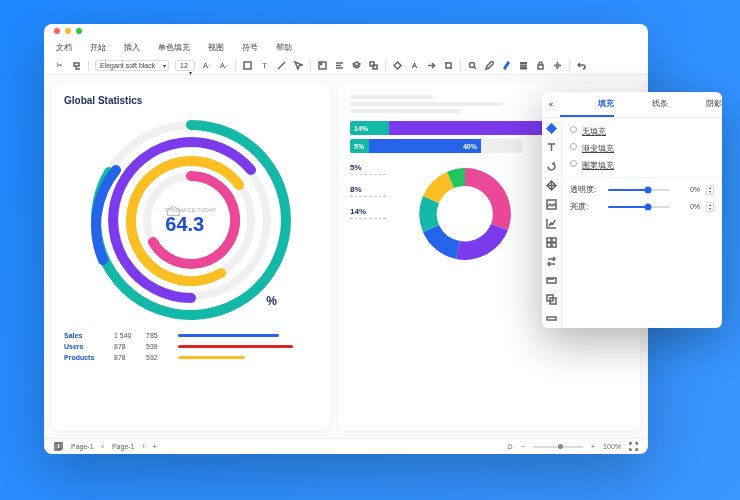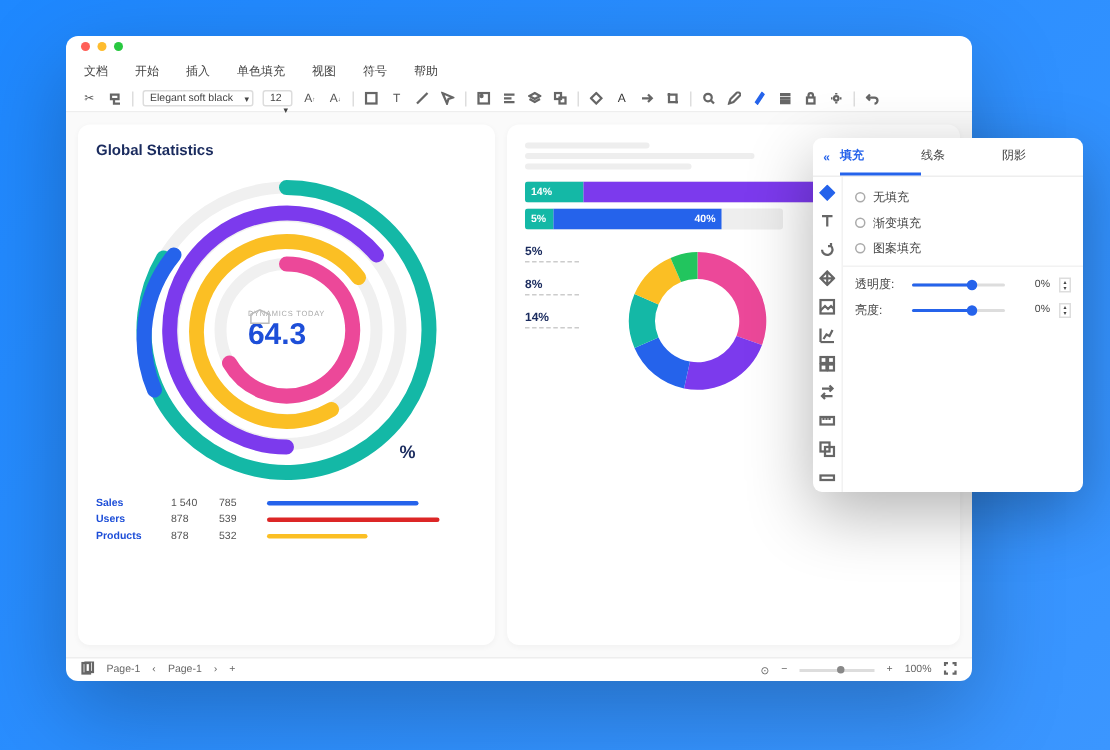--- a/index.html
+++ b/index.html
@@ -33,30 +33,30 @@
 .hfill{height:100%;display:flex;align-items:center;padding-left:4px;color:#fff;font-size:7px;font-weight:600;}
 .hlbl{position:absolute;right:3px;font-size:7px;color:#fff;font-weight:600;}
 .minis{display:flex;gap:14px;margin-top:6px;}
 .mlist{font-size:8px;font-weight:700;color:#1a2b5e;display:flex;flex-direction:column;gap:10px;margin-top:4px;}
 .mlist span{border-bottom:1px dashed #ccc;padding-bottom:2px;width:36px;}
 .statusbar{height:16px;border-top:1px solid #eee;display:flex;align-items:center;padding:0 10px;font-size:7px;color:#666;gap:8px;}
 .sbfill{flex:1;}
 .panel{position:absolute;right:18px;top:92px;width:180px;background:#fff;border-radius:6px;box-shadow:0 14px 44px rgba(0,0,0,.3);font-size:8px;color:#444;overflow:hidden;z-index:20;}
 .ptabs{display:flex;border-bottom:1px solid #eee;}
 .pback{width:18px;display:flex;align-items:center;justify-content:center;color:#2563eb;font-weight:700;}
-.ptab{flex:1;text-align:left;padding:6px 0;}
+.ptab{flex:1;text-align:right;padding:6px 0;}
 .ptab.on{color:#2563eb;border-bottom:2px solid #2563eb;font-weight:700;}
 .pbody{display:flex;}
 .picons{width:20px;border-right:1px solid #f2f2f2;display:flex;flex-direction:column;align-items:center;padding:4px 0;gap:7px;}
 .pic{width:12px;height:12px;display:flex;align-items:center;justify-content:center;color:#666;}
 .pic svg{width:11px;height:11px;fill:none;stroke:#666;stroke-width:1.5;}
 .pic.on{color:#2563eb;}
 .pic.on svg{stroke:#2563eb;fill:#2563eb;}
 .popts{flex:1;padding:5px 8px;}
-.radio{display:flex;align-items:center;gap:5px;padding:3px 0;}
+.radio{display:flex;gap:5px;padding:3px 0;text-decoration:underline;}
 .rdot{width:7px;height:7px;border:1px solid #aaa;border-radius:50%;position:relative;}
 .rdot.on{border-color:#2563eb;}
 .rdot.on::after{content:"";position:absolute;inset:1px;background:#2563eb;border-radius:50%;}
 .psep{height:1px;background:#f2f2f2;margin:3px -8px;}
 .prow{display:flex;align-items:center;gap:6px;padding:3px 0;}
 .prow .k{width:32px;}
 .swatch{width:26px;height:10px;background:#2563eb;margin-left:auto;}
 .slider{flex:1;height:2px;background:#ddd;position:relative;border-radius:2px;}
 .slider::before{content:"";position:absolute;left:0;height:100%;width:64%;background:#2563eb;border-radius:2px;}
 .slider::after{content:"";position:absolute;left:64%;top:50%;width:7px;height:7px;background:#2563eb;border-radius:50%;transform:translate(-50%,-50%);}

